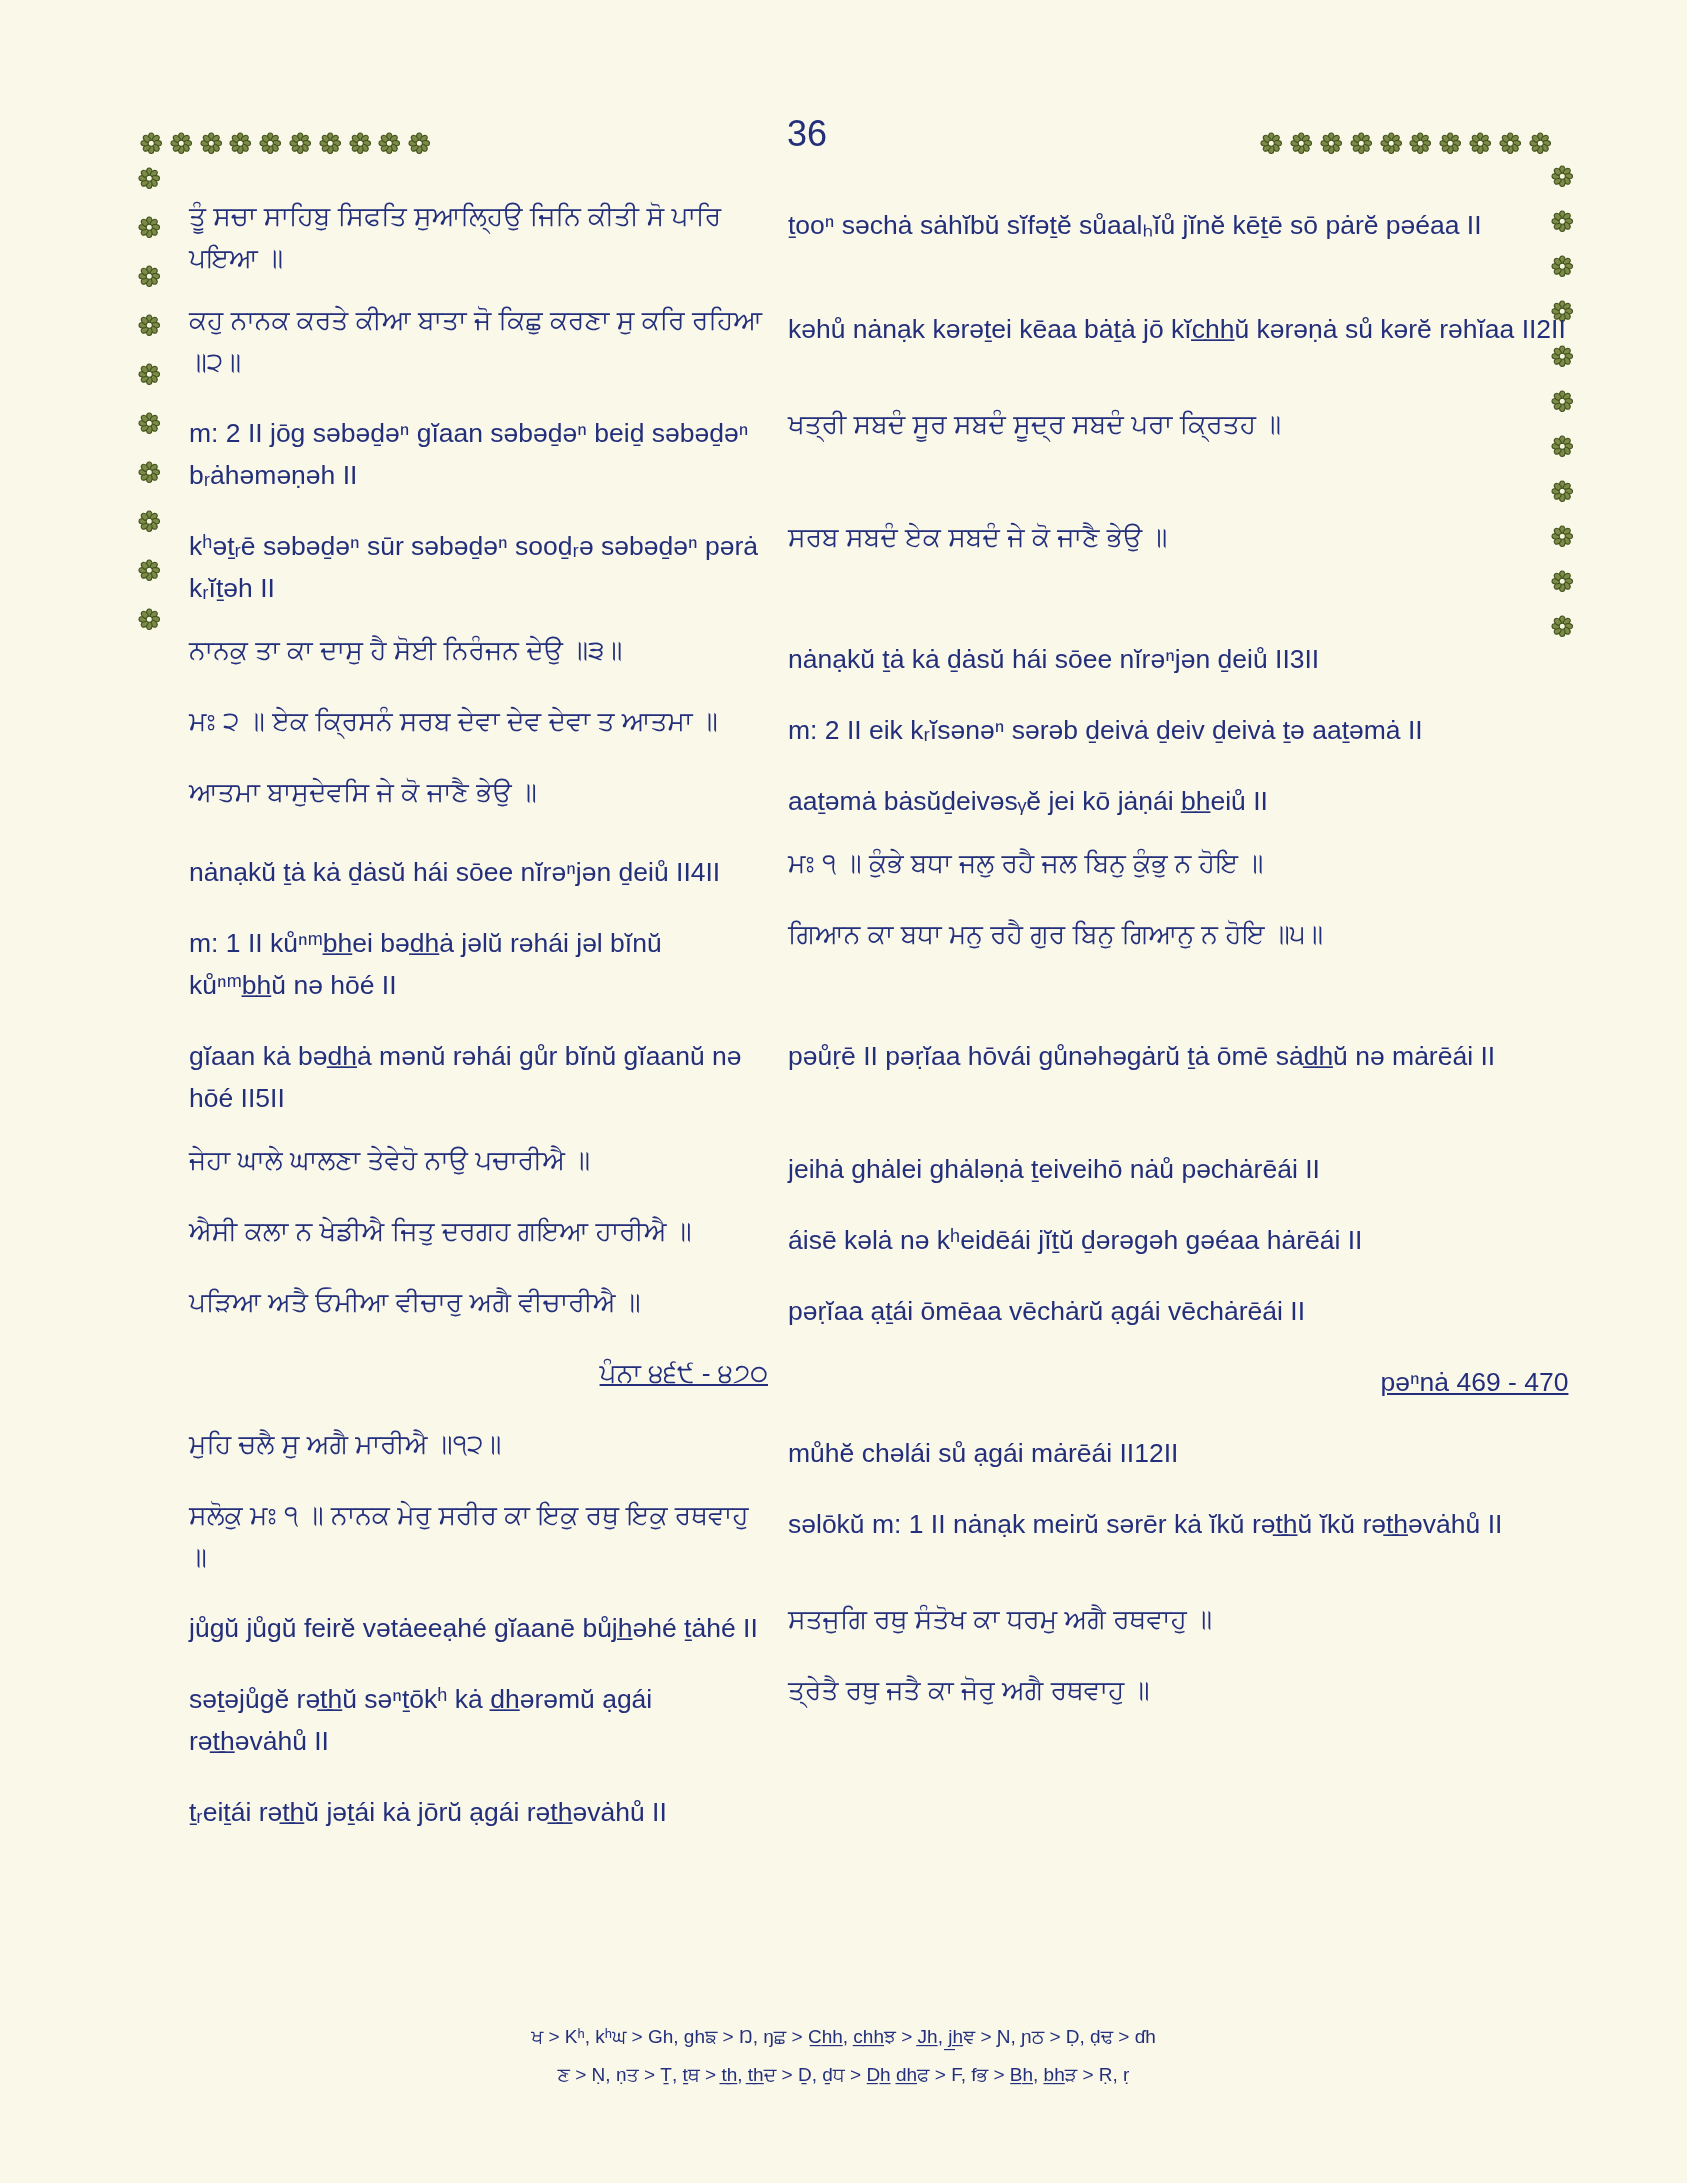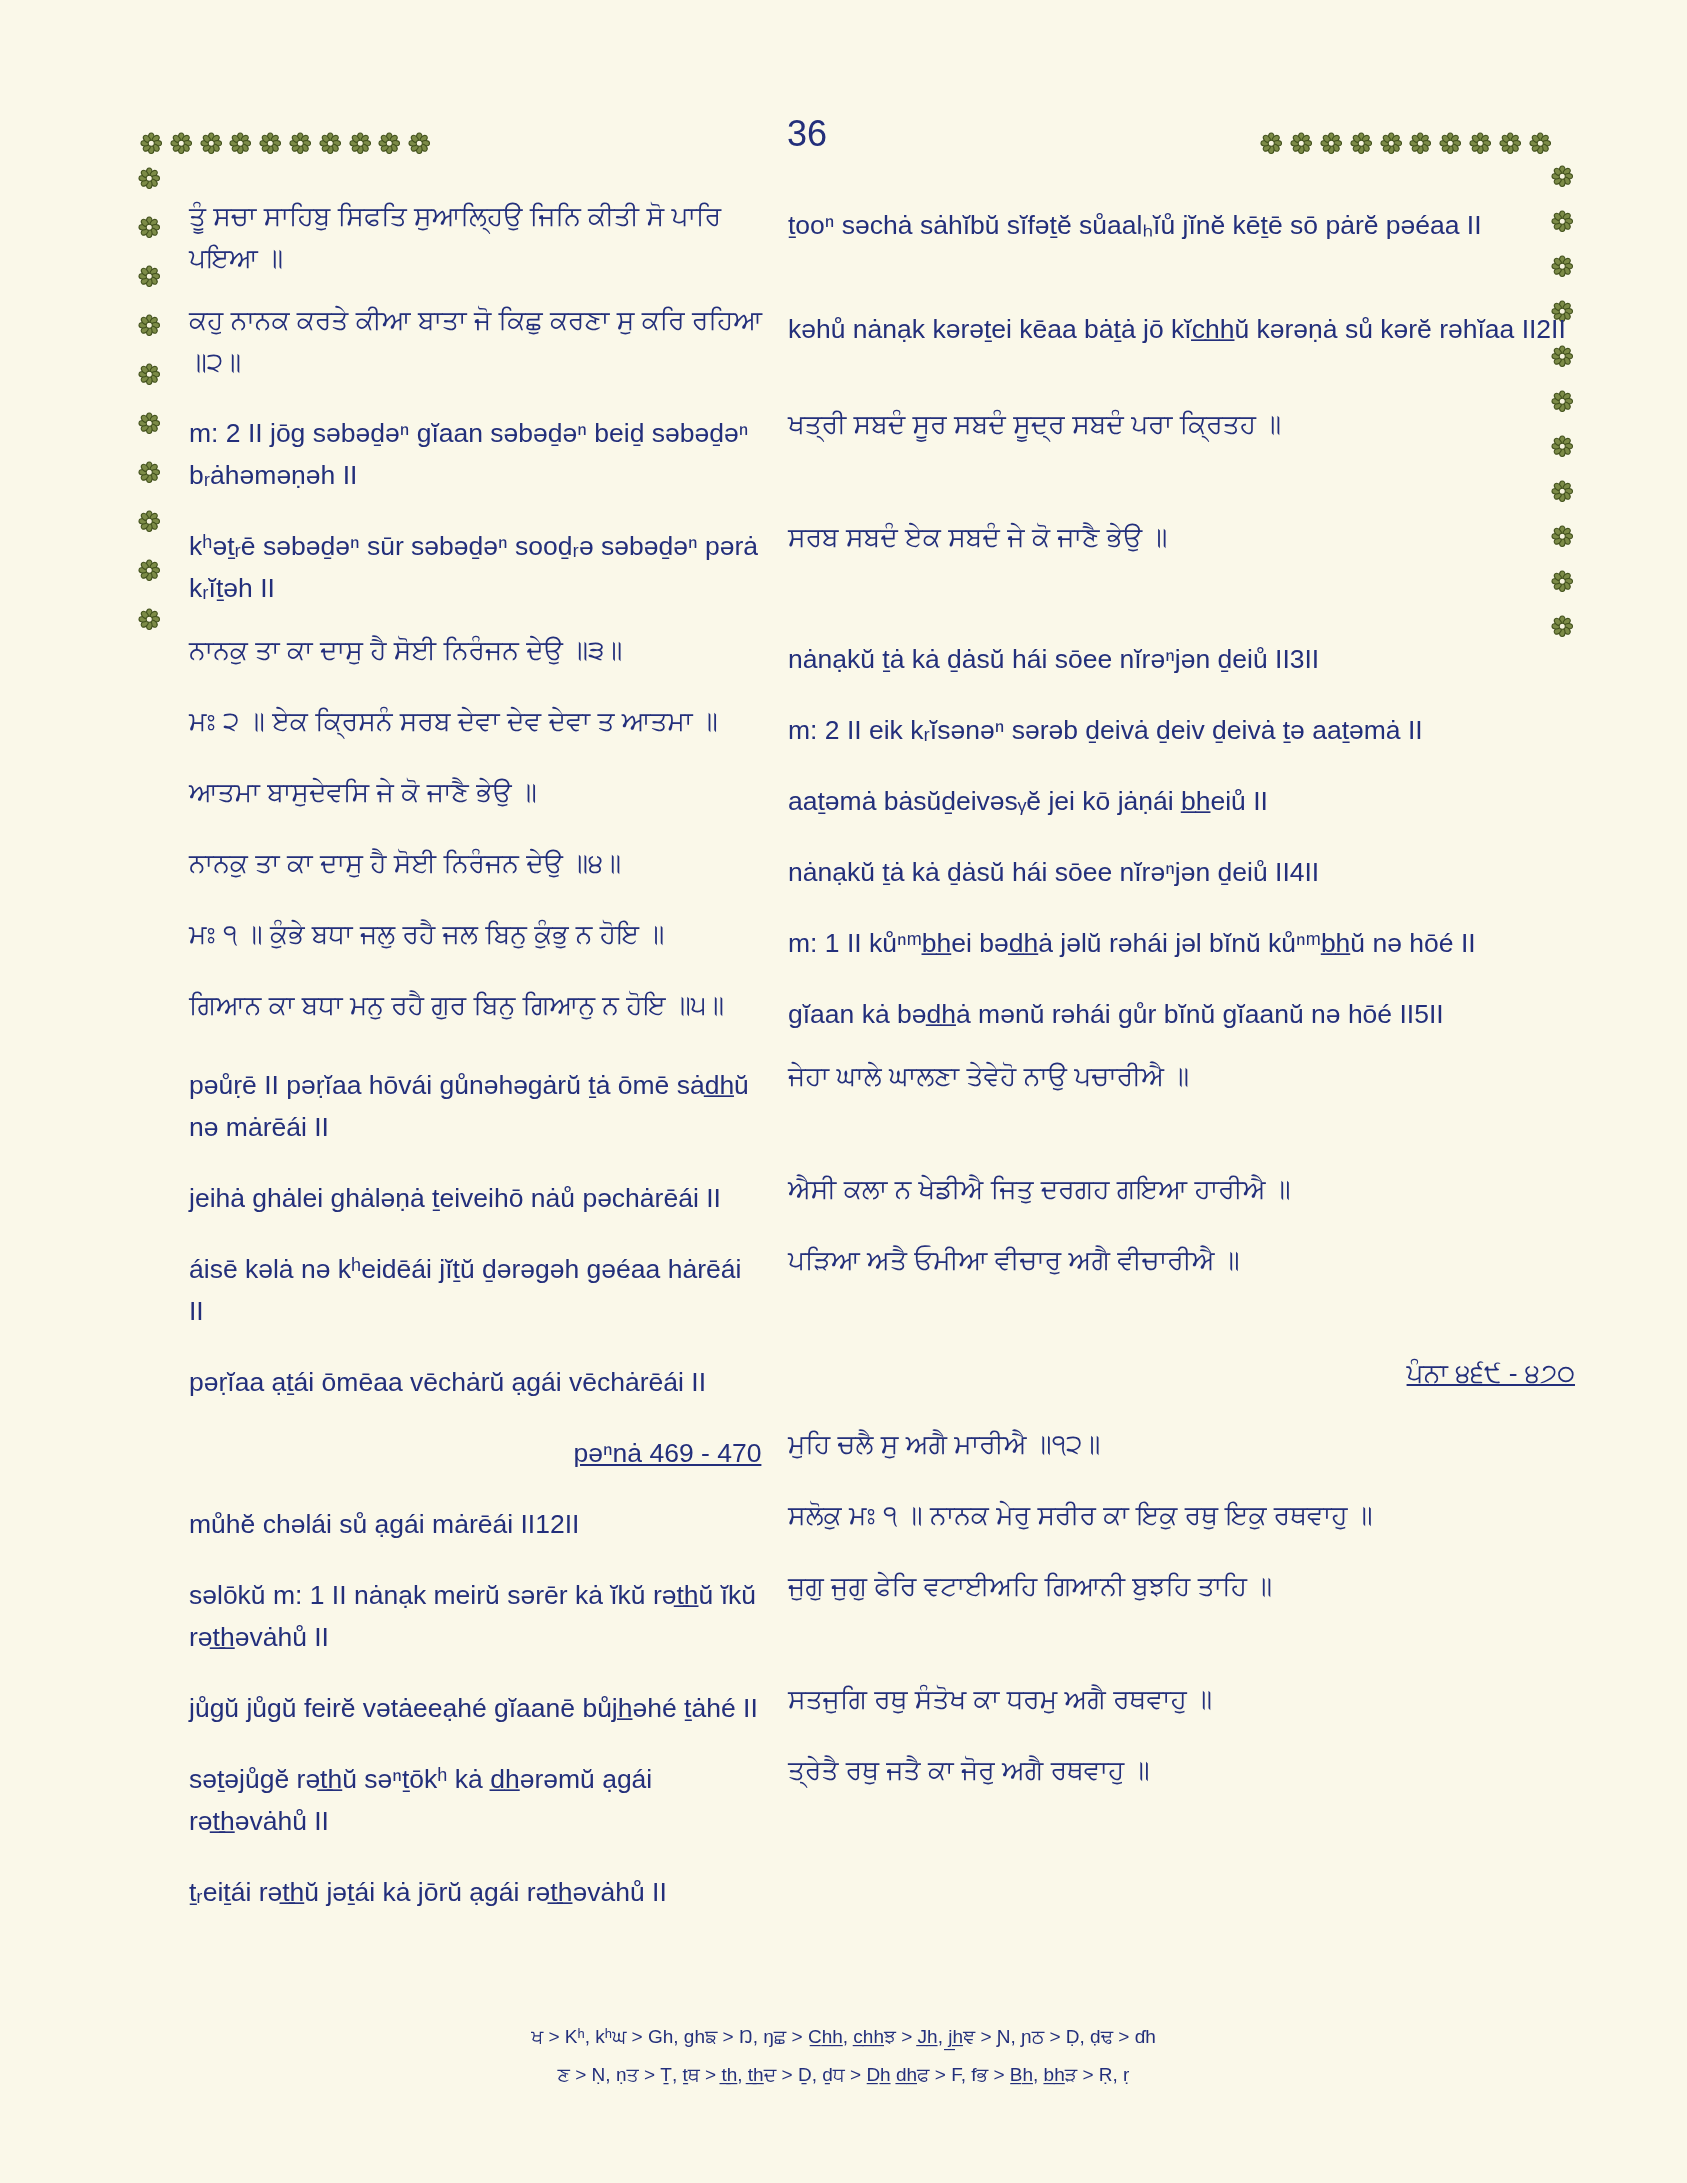--- a/index.html
+++ b/index.html
@@ -526,21 +526,20 @@
 
     <div class="g">ਨਾਨਕੁ ਤਾ ਕਾ ਦਾਸੁ ਹੈ ਸੋਈ ਨਿਰੰਜਨ ਦੇਉ ॥੩॥</div>
     <div class="t">nȧnạkŭ ṯȧ kȧ ḏȧsŭ hái sōee nĭrəⁿjən ḏeiů II3II</div>
 
     <div class="g">ਮਃ ੨ ॥ ਏਕ ਕ੍ਰਿਸਨੰ ਸਰਬ ਦੇਵਾ ਦੇਵ ਦੇਵਾ ਤ ਆਤਮਾ ॥</div>
     <div class="t">m: 2 II eik kᵣĭsənəⁿ sərəb ḏeivȧ ḏeiv ḏeivȧ ṯə aaṯəmȧ II</div>
 
     <div class="g">ਆਤਮਾ ਬਾਸੁਦੇਵਸਿ ਜੇ ਕੋ ਜਾਣੈ ਭੇਉ ॥</div>
     <div class="t">aaṯəmȧ bȧsŭḏeivəsᵧĕ jei kō jȧṇái b̲h̲eiů II</div>
 
-    <div class="g">ਨਾਨਕੁ ਤਾ ਕਾ ਦਾਸੁ ਹੈ ਸੋਈ ਨਿਰੰਜਨ ਦੇਉ ॥੪॥</div>
     <div class="t">nȧnạkŭ ṯȧ kȧ ḏȧsŭ hái sōee nĭrəⁿjən ḏeiů II4II</div>
 
     <div class="g">ਮਃ ੧ ॥ ਕੁੰਭੇ ਬਧਾ ਜਲੁ ਰਹੈ ਜਲ ਬਿਨੁ ਕੁੰਭੁ ਨ ਹੋਇ ॥</div>
     <div class="t">m: 1 II kůⁿᵐb̲h̲ei bəd̲h̲ȧ jəlŭ rəhái jəl bĭnŭ kůⁿᵐb̲h̲ŭ nə hōé II</div>
 
     <div class="g">ਗਿਆਨ ਕਾ ਬਧਾ ਮਨੁ ਰਹੈ ਗੁਰ ਬਿਨੁ ਗਿਆਨੁ ਨ ਹੋਇ ॥੫॥</div>
     <div class="t">gĭaan kȧ bəd̲h̲ȧ mənŭ rəhái gůr bĭnŭ gĭaanŭ nə hōé II5II</div>
 
     <div class="t">pəůṛē II pəṛĭaa hōvái gůnəhəgȧrŭ ṯȧ ōmē sȧd̲h̲ŭ nə mȧrēái II</div>
 
@@ -555,21 +554,20 @@
 
     <div class="g center">ਪੰਨਾ ੪੬੯ - ੪੭੦</div>
     <div class="t center">pəⁿnȧ 469 - 470</div>
 
     <div class="g">ਮੁਹਿ ਚਲੈ ਸੁ ਅਗੈ ਮਾਰੀਐ ॥੧੨॥</div>
     <div class="t">můhĕ chəlái sů ạgái mȧrēái II12II</div>
 
     <div class="g">ਸਲੋਕੁ ਮਃ ੧ ॥ ਨਾਨਕ ਮੇਰੁ ਸਰੀਰ ਕਾ ਇਕੁ ਰਥੁ ਇਕੁ ਰਥਵਾਹੁ ॥</div>
     <div class="t">səlōkŭ m: 1 II nȧnạk meirŭ sərēr kȧ ĭkŭ rət̲h̲ŭ ĭkŭ rət̲h̲əvȧhů II</div>
 
-    <div class="g">ਜੁਗੁ ਜੁਗੁ ਫੇਰਿ ਵਟਾਈਅਹਿ ਗਿਆਨੀ ਬੁਝਹਿ ਤਾਹਿ ॥</div>
     <div class="t">jůgŭ jůgŭ feirĕ vətȧeeạhé gĭaanē bůjh̲əhé ṯȧhé II</div>
 
     <div class="g">ਸਤਜੁਗਿ ਰਥੁ ਸੰਤੋਖ ਕਾ ਧਰਮੁ ਅਗੈ ਰਥਵਾਹੁ ॥</div>
     <div class="t">səṯəjůgĕ rət̲h̲ŭ səⁿṯōkʰ kȧ d̲h̲ərəmŭ ạgái rət̲h̲əvȧhů II</div>
 
     <div class="g">ਤ੍ਰੇਤੈ ਰਥੁ ਜਤੈ ਕਾ ਜੋਰੁ ਅਗੈ ਰਥਵਾਹੁ ॥</div>
     <div class="t">ṯᵣeiṯái rət̲h̲ŭ jəṯái kȧ jōrŭ ạgái rət̲h̲əvȧhů II</div>
   </div>
 
   <div class="legend">

